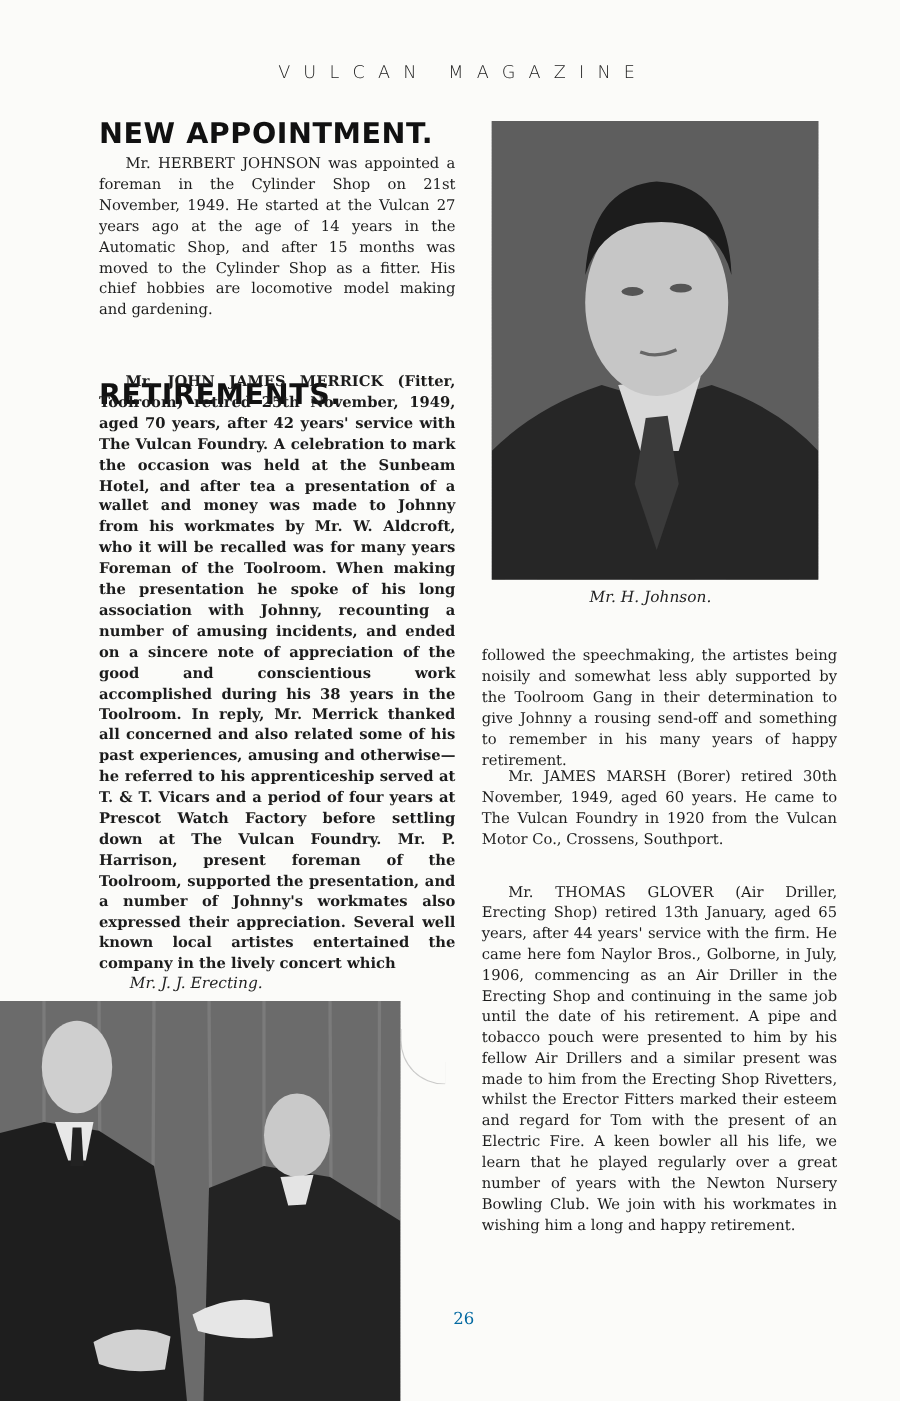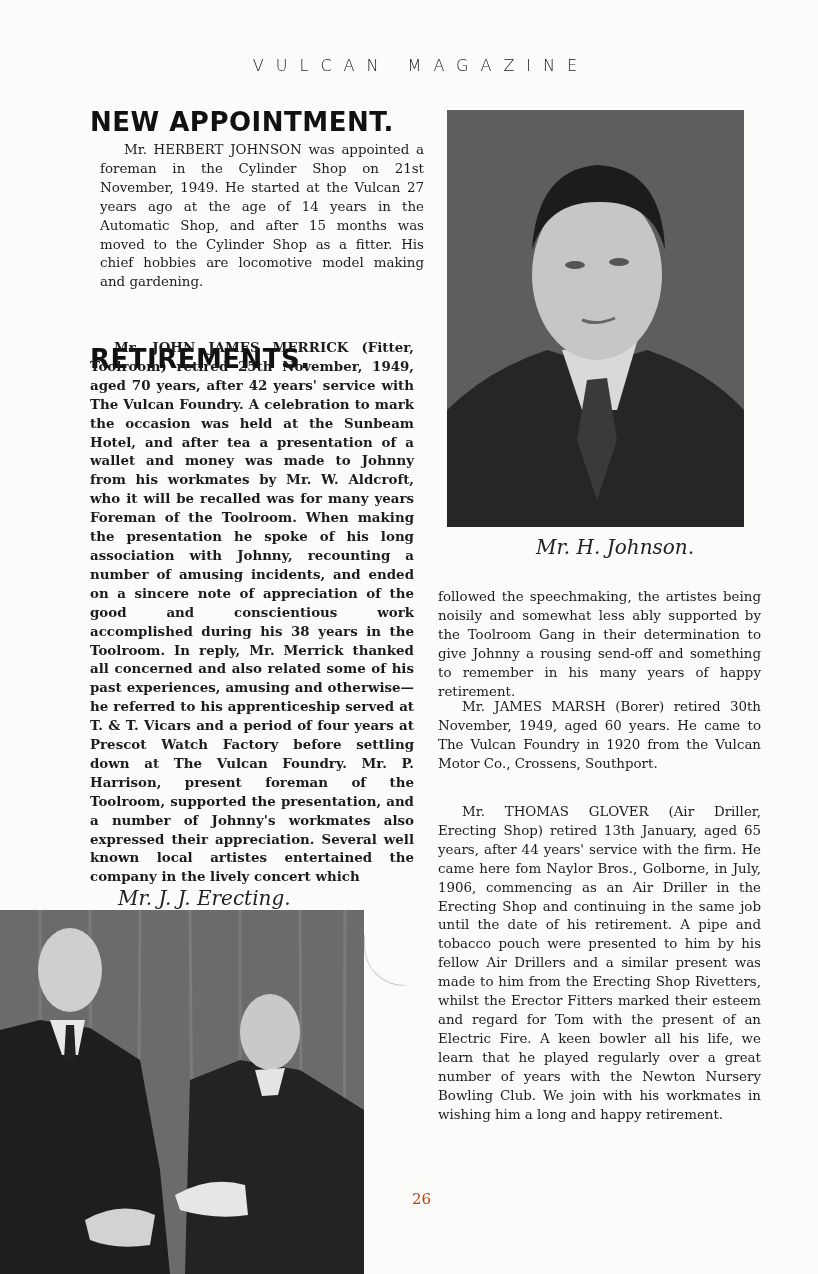--- a/index.html
+++ b/index.html
@@ -21,45 +21,45 @@
     font-weight: bold; font-size: 26px; letter-spacing: 0.5px; color: #111;
     margin: 0;
   }
   .col {
     position: absolute; font-size: 13.4px; line-height: 18.9px;
     text-align: justify; hyphens: none;
   }
   .col p { margin: 0; text-indent: 24px; }
   .col p.noindent { text-indent: 0; margin-top: 12px; }
   .caption {
-    position: absolute; font-style: italic; font-size: 20px; color: #222;
+    position: absolute; font-style: italic; font-size: 14px; color: #222;
   }
   .photo {
     position: absolute; overflow: hidden;
     background:
       repeating-linear-gradient(178deg, rgba(255,255,255,0.05) 0 1px, rgba(0,0,0,0.06) 1px 3px),
       #4a4a4a;
   }
   .photo svg { width: 100%; height: 100%; display: block; }
   .pagenum {
-    position: absolute; left: 412px; top: 1190px; font-size: 15px; color: #c2410c;
+    position: absolute; left: 412px; top: 1190px; font-size: 15px; color: #0369a1;
   }
   .curl {
     position: absolute; left: 364px; top: 935px; width: 40px; height: 50px;
     border-left: 1px solid #aaa; border-bottom: 1px solid #aaa; border-radius: 0 0 0 40px;
     opacity: 0.6;
   }
 </style>
 </head>
 <body>
 
 <div class="masthead">VULCAN MAGAZINE</div>
 
 <h2 class="heading" style="top:107px;">NEW APPOINTMENT.</h2>
-<div class="col" style="left:100px; top:141px; width:324px;">
+<div class="col" style="left:90px; top:141px; width:324px;">
   <p>Mr. HERBERT JOHNSON was appointed a foreman in the Cylinder Shop on 21st November, 1949. He started at the Vulcan 27 years ago at the age of 14 years in the Automatic Shop, and after 15 months was moved to the Cylinder Shop as a fitter. His chief hobbies are locomotive model making and gardening.</p>
 </div>
 
 <h2 class="heading" style="top:304px;margin-top:40px;">RETIREMENTS.</h2>
 <div class="col" style="left:90px; top:338px; width:324px;font-weight:bold;">
   <p>Mr. JOHN JAMES MERRICK (Fitter, Toolroom) retired 25th November, 1949, aged 70 years, after 42 years' service with The Vulcan Foundry. A celebration to mark the occasion was held at the Sunbeam Hotel, and after tea a presentation of a wallet and money was made to Johnny from his workmates by Mr. W. Aldcroft, who it will be recalled was for many years Foreman of the Toolroom. When making the presentation he spoke of his long association with Johnny, recounting a number of amusing incidents, and ended on a sincere note of appreciation of the good and conscientious work accomplished during his 38 years in the Toolroom. In reply, Mr. Merrick thanked all concerned and also related some of his past experiences, amusing and otherwise—he referred to his apprenticeship served at T. &amp; T. Vicars and a period of four years at Prescot Watch Factory before settling down at The Vulcan Foundry. Mr. P. Harrison, present foreman of the Toolroom, supported the presentation, and a number of Johnny's workmates also expressed their appreciation. Several well known local artistes entertained the company in the lively concert which</p>
 </div>
 
 <div class="caption" style="left:118px; top:886px;">Mr. J. J. Erecting.</div>
 

